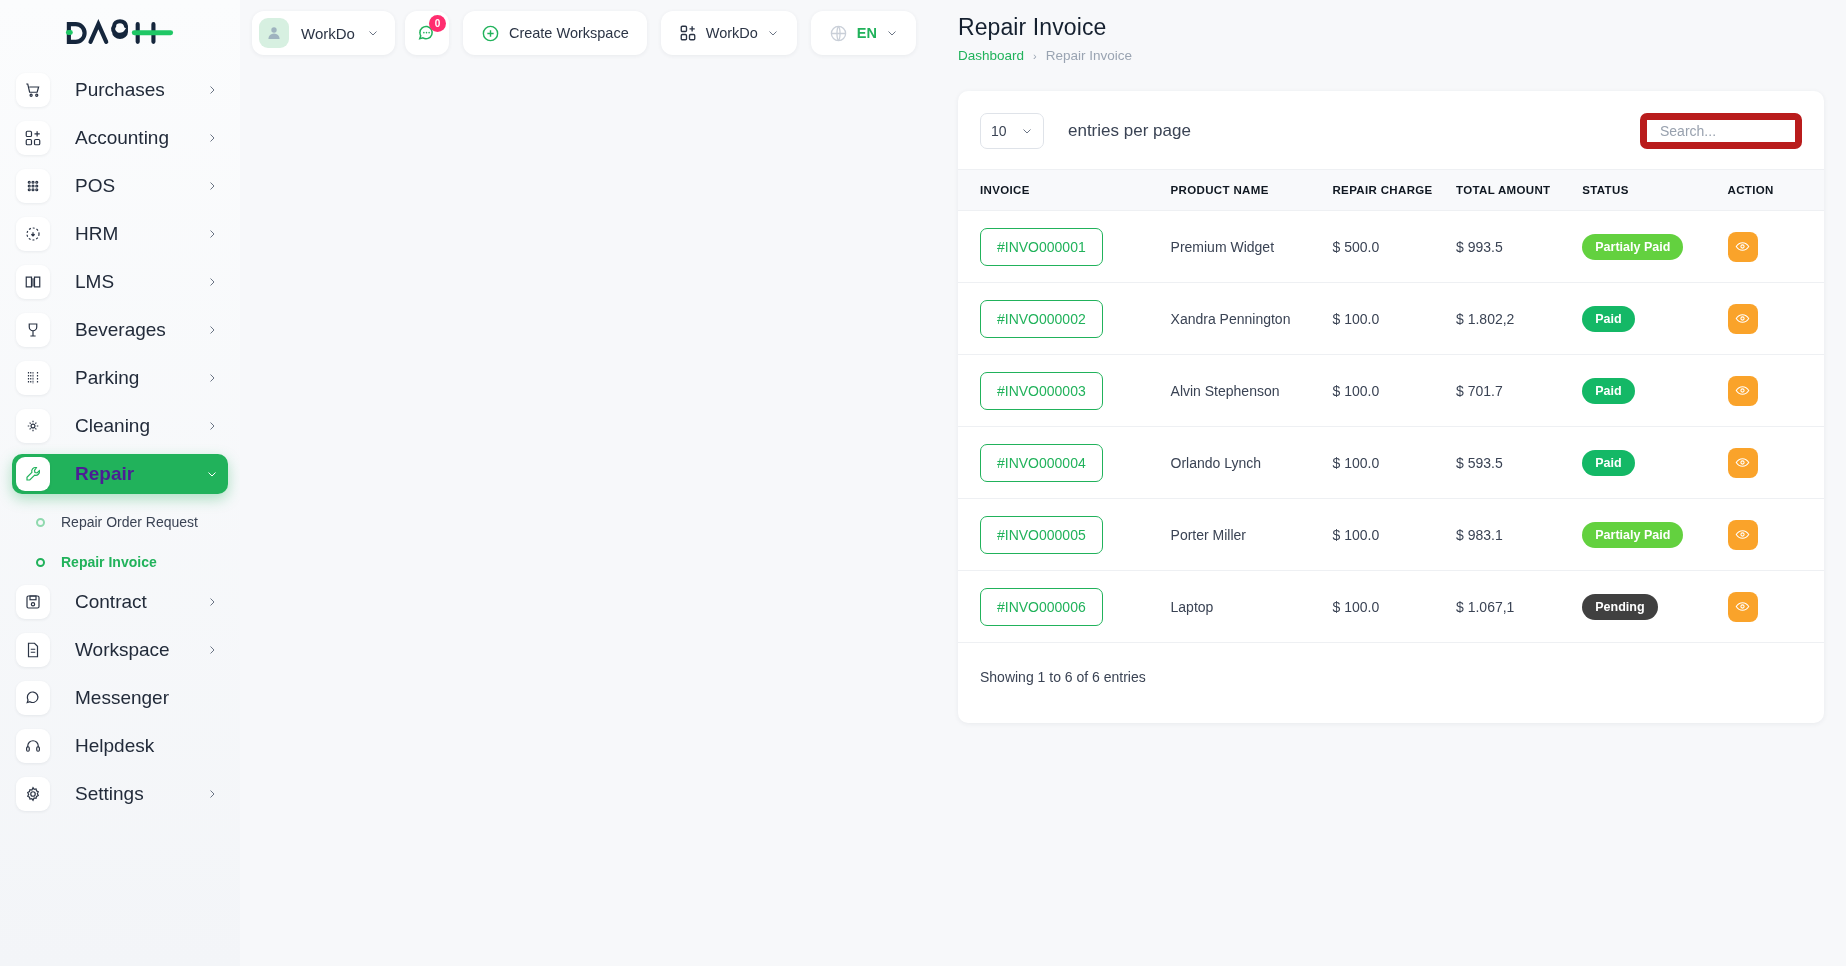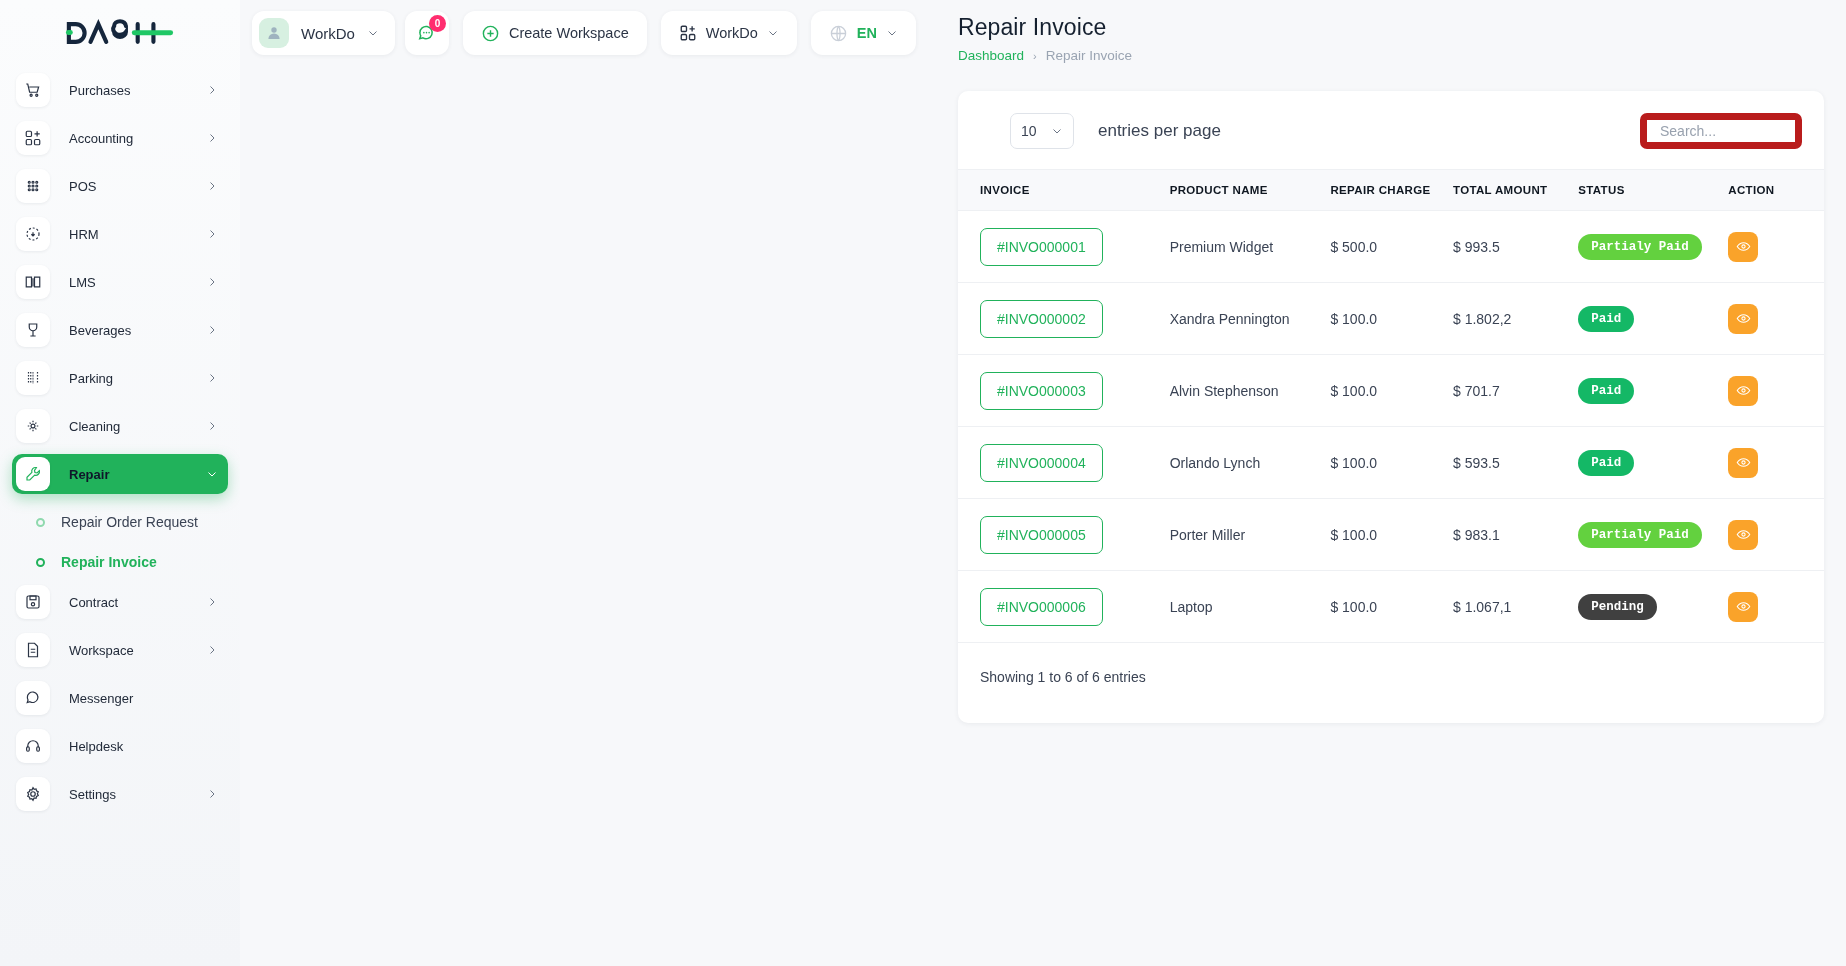--- a/index.html
+++ b/index.html
@@ -32,29 +32,29 @@
   }
   .nav-item .ico-box {
     width: 34px; height: 34px; border-radius: 9px;
     background: #ffffff;
     box-shadow: 0 1px 3px rgba(38,50,70,.08);
     display: flex; align-items: center; justify-content: center;
     flex: 0 0 34px;
   }
   .nav-item .ico-box svg { width: 18px; height: 18px; stroke: #2b3445; fill: none; stroke-width: 1.6; }
   .nav-label {
-    margin-left: 19px; font-size: 13px; color: #222b3a; font-weight: 500;
+    margin-left: 25px; font-size: 19px; color: #222b3a; font-weight: 500;
     white-space: nowrap;
   }
   .chev { margin-left: auto; width: 12px; height: 12px; stroke: #6b7585; stroke-width: 2; fill: none; }
   .nav-item.active {
     background: #21b25b;
     box-shadow: 0 5px 14px rgba(33,178,91,.35);
   }
-  .nav-item.active .nav-label { color: #0f172a; font-weight: 700; }
+  .nav-item.active .nav-label { color: #4c1d95; font-weight: 700; }
   .nav-item.active .chev { stroke: #fff; }
   .nav-item.active .ico-box svg { stroke: #21b25b; }
   .sub-item {
     display: flex; align-items: center;
     height: 40px; padding-left: 24px; cursor: pointer;
   }
   .sub-dot {
     width: 9px; height: 9px; border-radius: 50%;
     border: 2px solid #8fd9ae; flex: 0 0 9px;
   }
@@ -112,21 +112,21 @@
     margin-top: 28px; background: #fff; border-radius: 10px;
     box-shadow: 0 1px 5px rgba(38,50,70,.07);
     overflow: hidden;
   }
   .card-top {
     display: flex; align-items: center; padding: 22px 22px 20px 22px;
   }
   .entries-select {
     display: flex; align-items: center; justify-content: space-between;
     width: 64px; height: 36px; border: 1px solid #dfe3e9; border-radius: 7px;
-    padding: 0 10px; cursor: pointer; margin-left: 30px;
+    padding: 0 10px; cursor: pointer;
   }
   .entries-select span { font-size: 14px; color: #3a4354; }
   .entries-label { margin-left: 24px; font-size: 17px; color: #3a4354; }
   .search-box {
     margin-left: auto; width: 162px; height: 36px;
     border: 7px solid #b91c1c; border-radius: 7px;
     padding: 0 13px; font-size: 14px; color: #3a4354;
     font-family: "Liberation Sans", sans-serif;
     outline: none;
   }
@@ -152,21 +152,21 @@
   .c-action  { width: 150px; }
   thead .c-invoice { padding-left: 22px; }
 
   .inv-badge {
     display: inline-block; border: 1px solid #21b25b; color: #21b25b;
     border-radius: 7px; padding: 10px 16px; font-size: 14px;
     min-width: 117px; text-align: center; cursor: pointer; background: #fff;
   }
   .status-badge {
     display: inline-block; color: #fff; font-size: 12.5px; font-weight: 600;
-    border-radius: 14px; padding: 6px 13px; font-family: Liberation Mono, monospace;
+    border-radius: 14px; padding: 6px 13px;
   }
   .st-paid     { background: #14b866; }
   .st-partial  { background: #63d13f; }
   .st-pending  { background: #404040; }
   .eye-btn {
     width: 30px; height: 30px; border-radius: 8px; background: #faa32a;
     display: flex; align-items: center; justify-content: center; cursor: pointer;
     border: none;
   }
   .eye-btn svg { width: 15px; height: 15px; stroke: #fff; fill: none; stroke-width: 1.7; }

